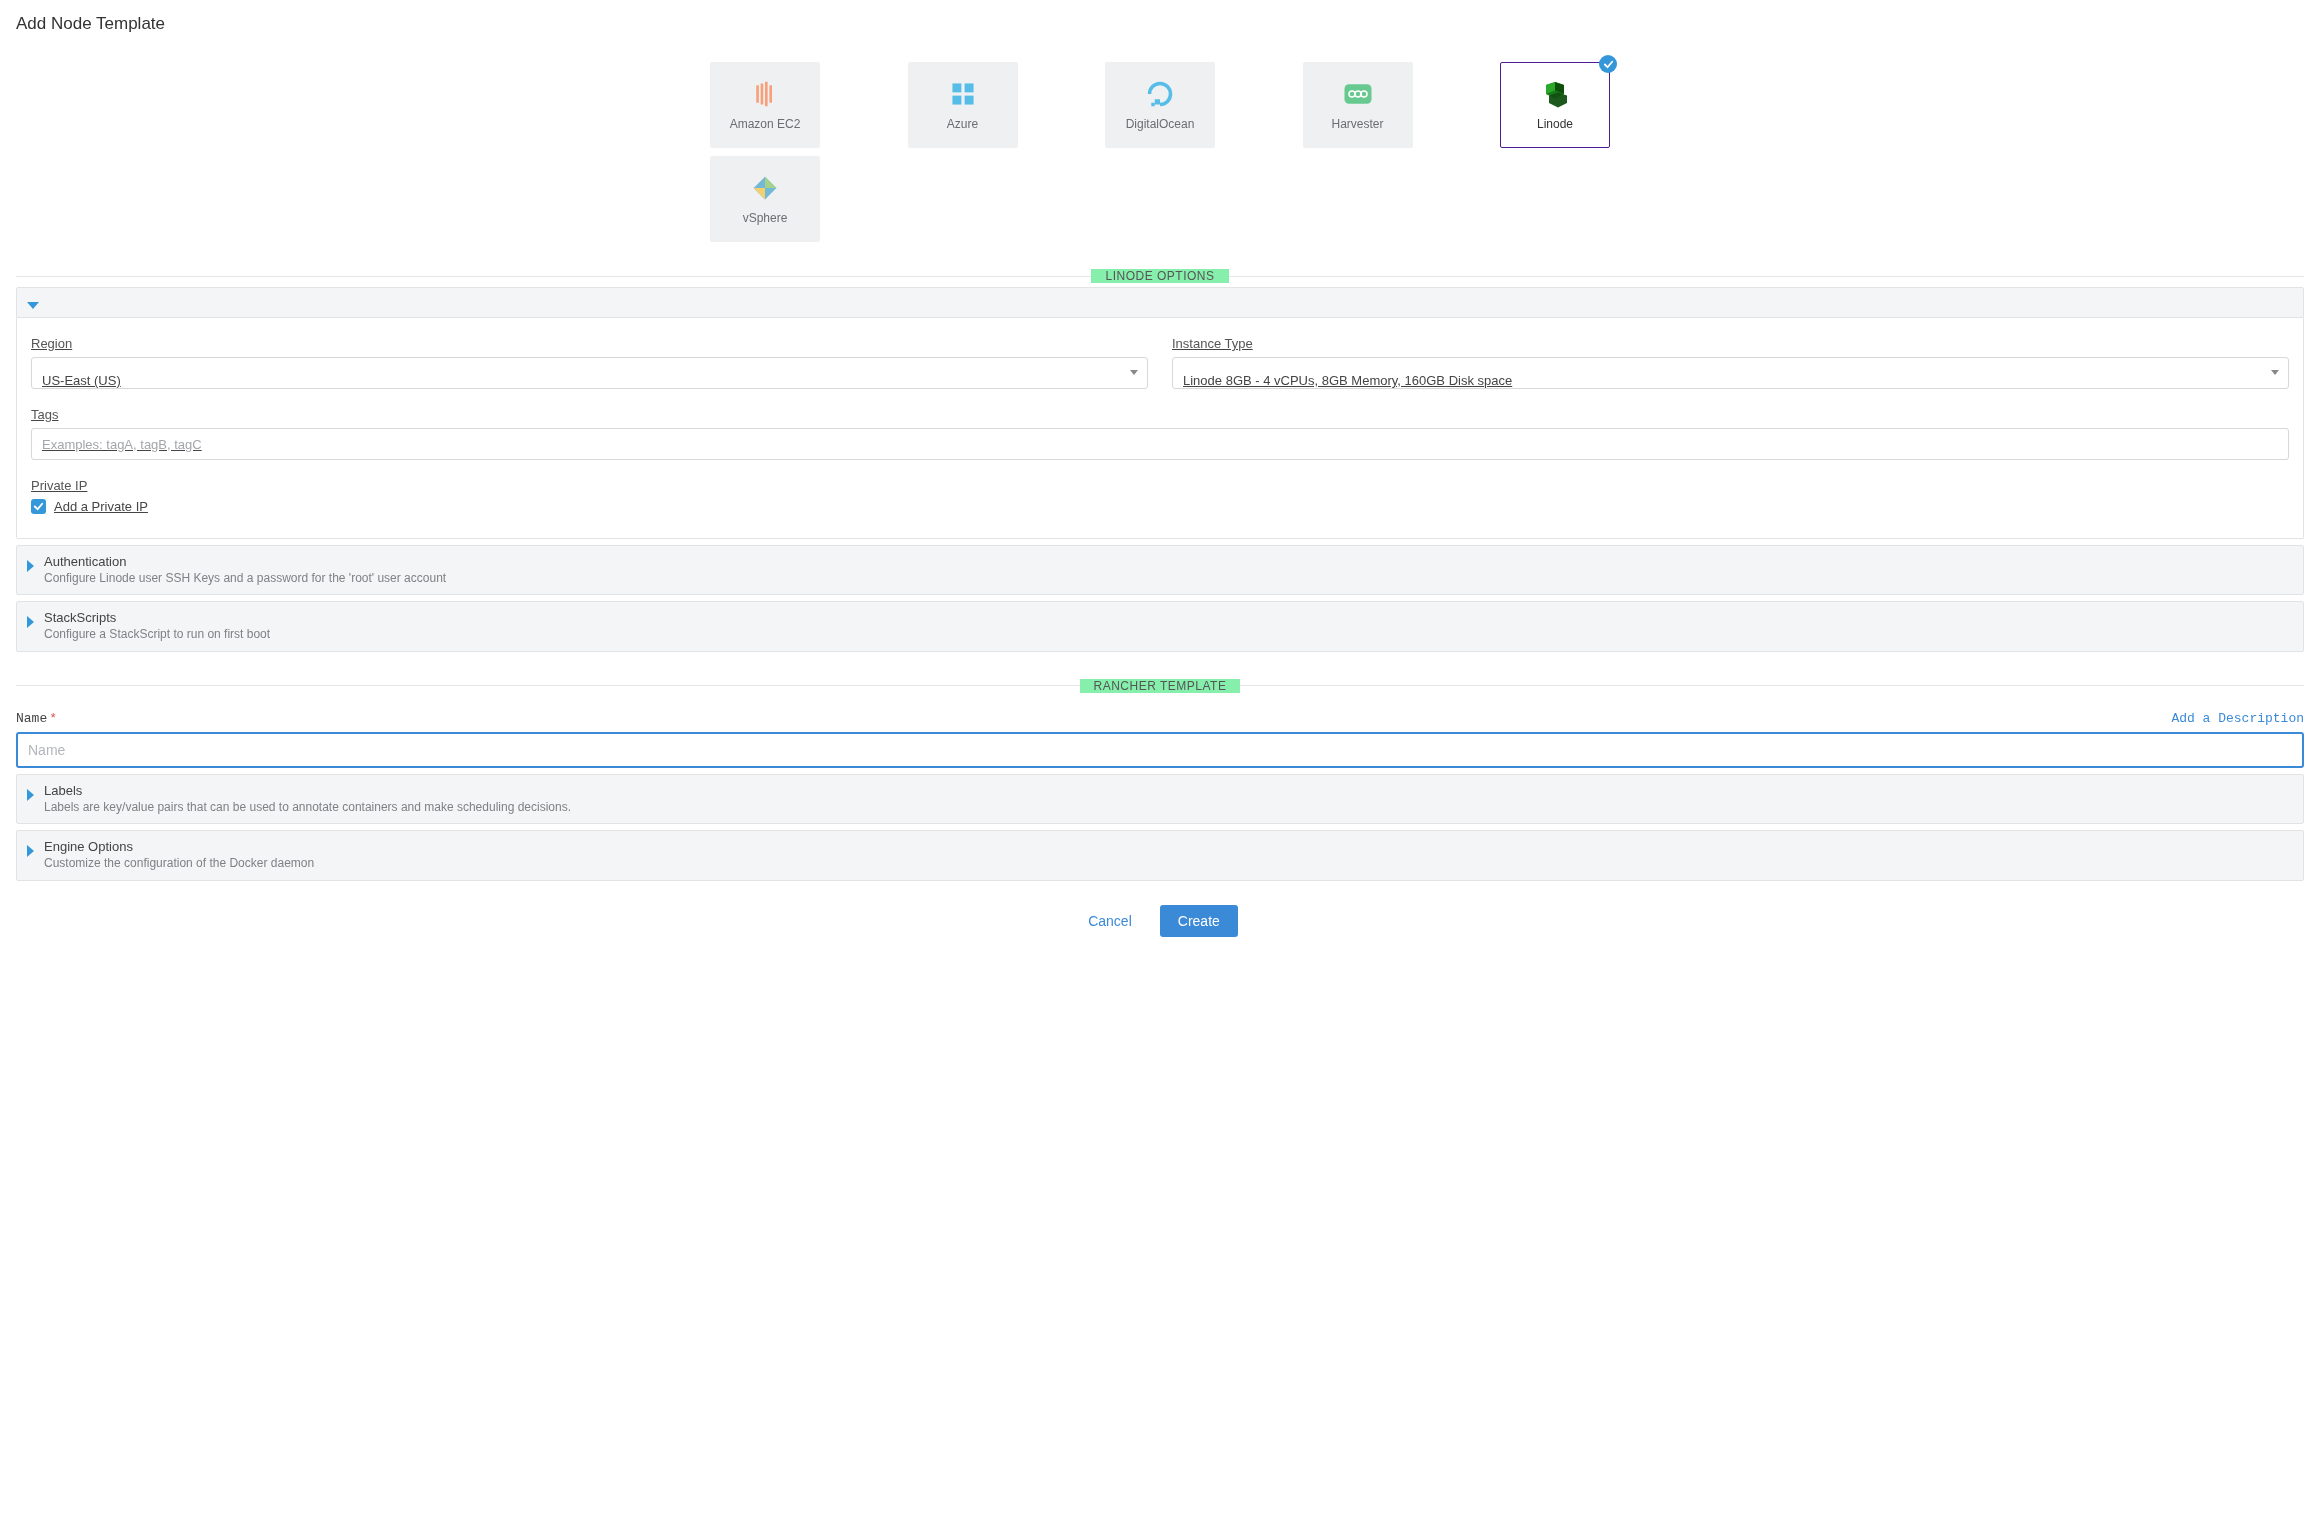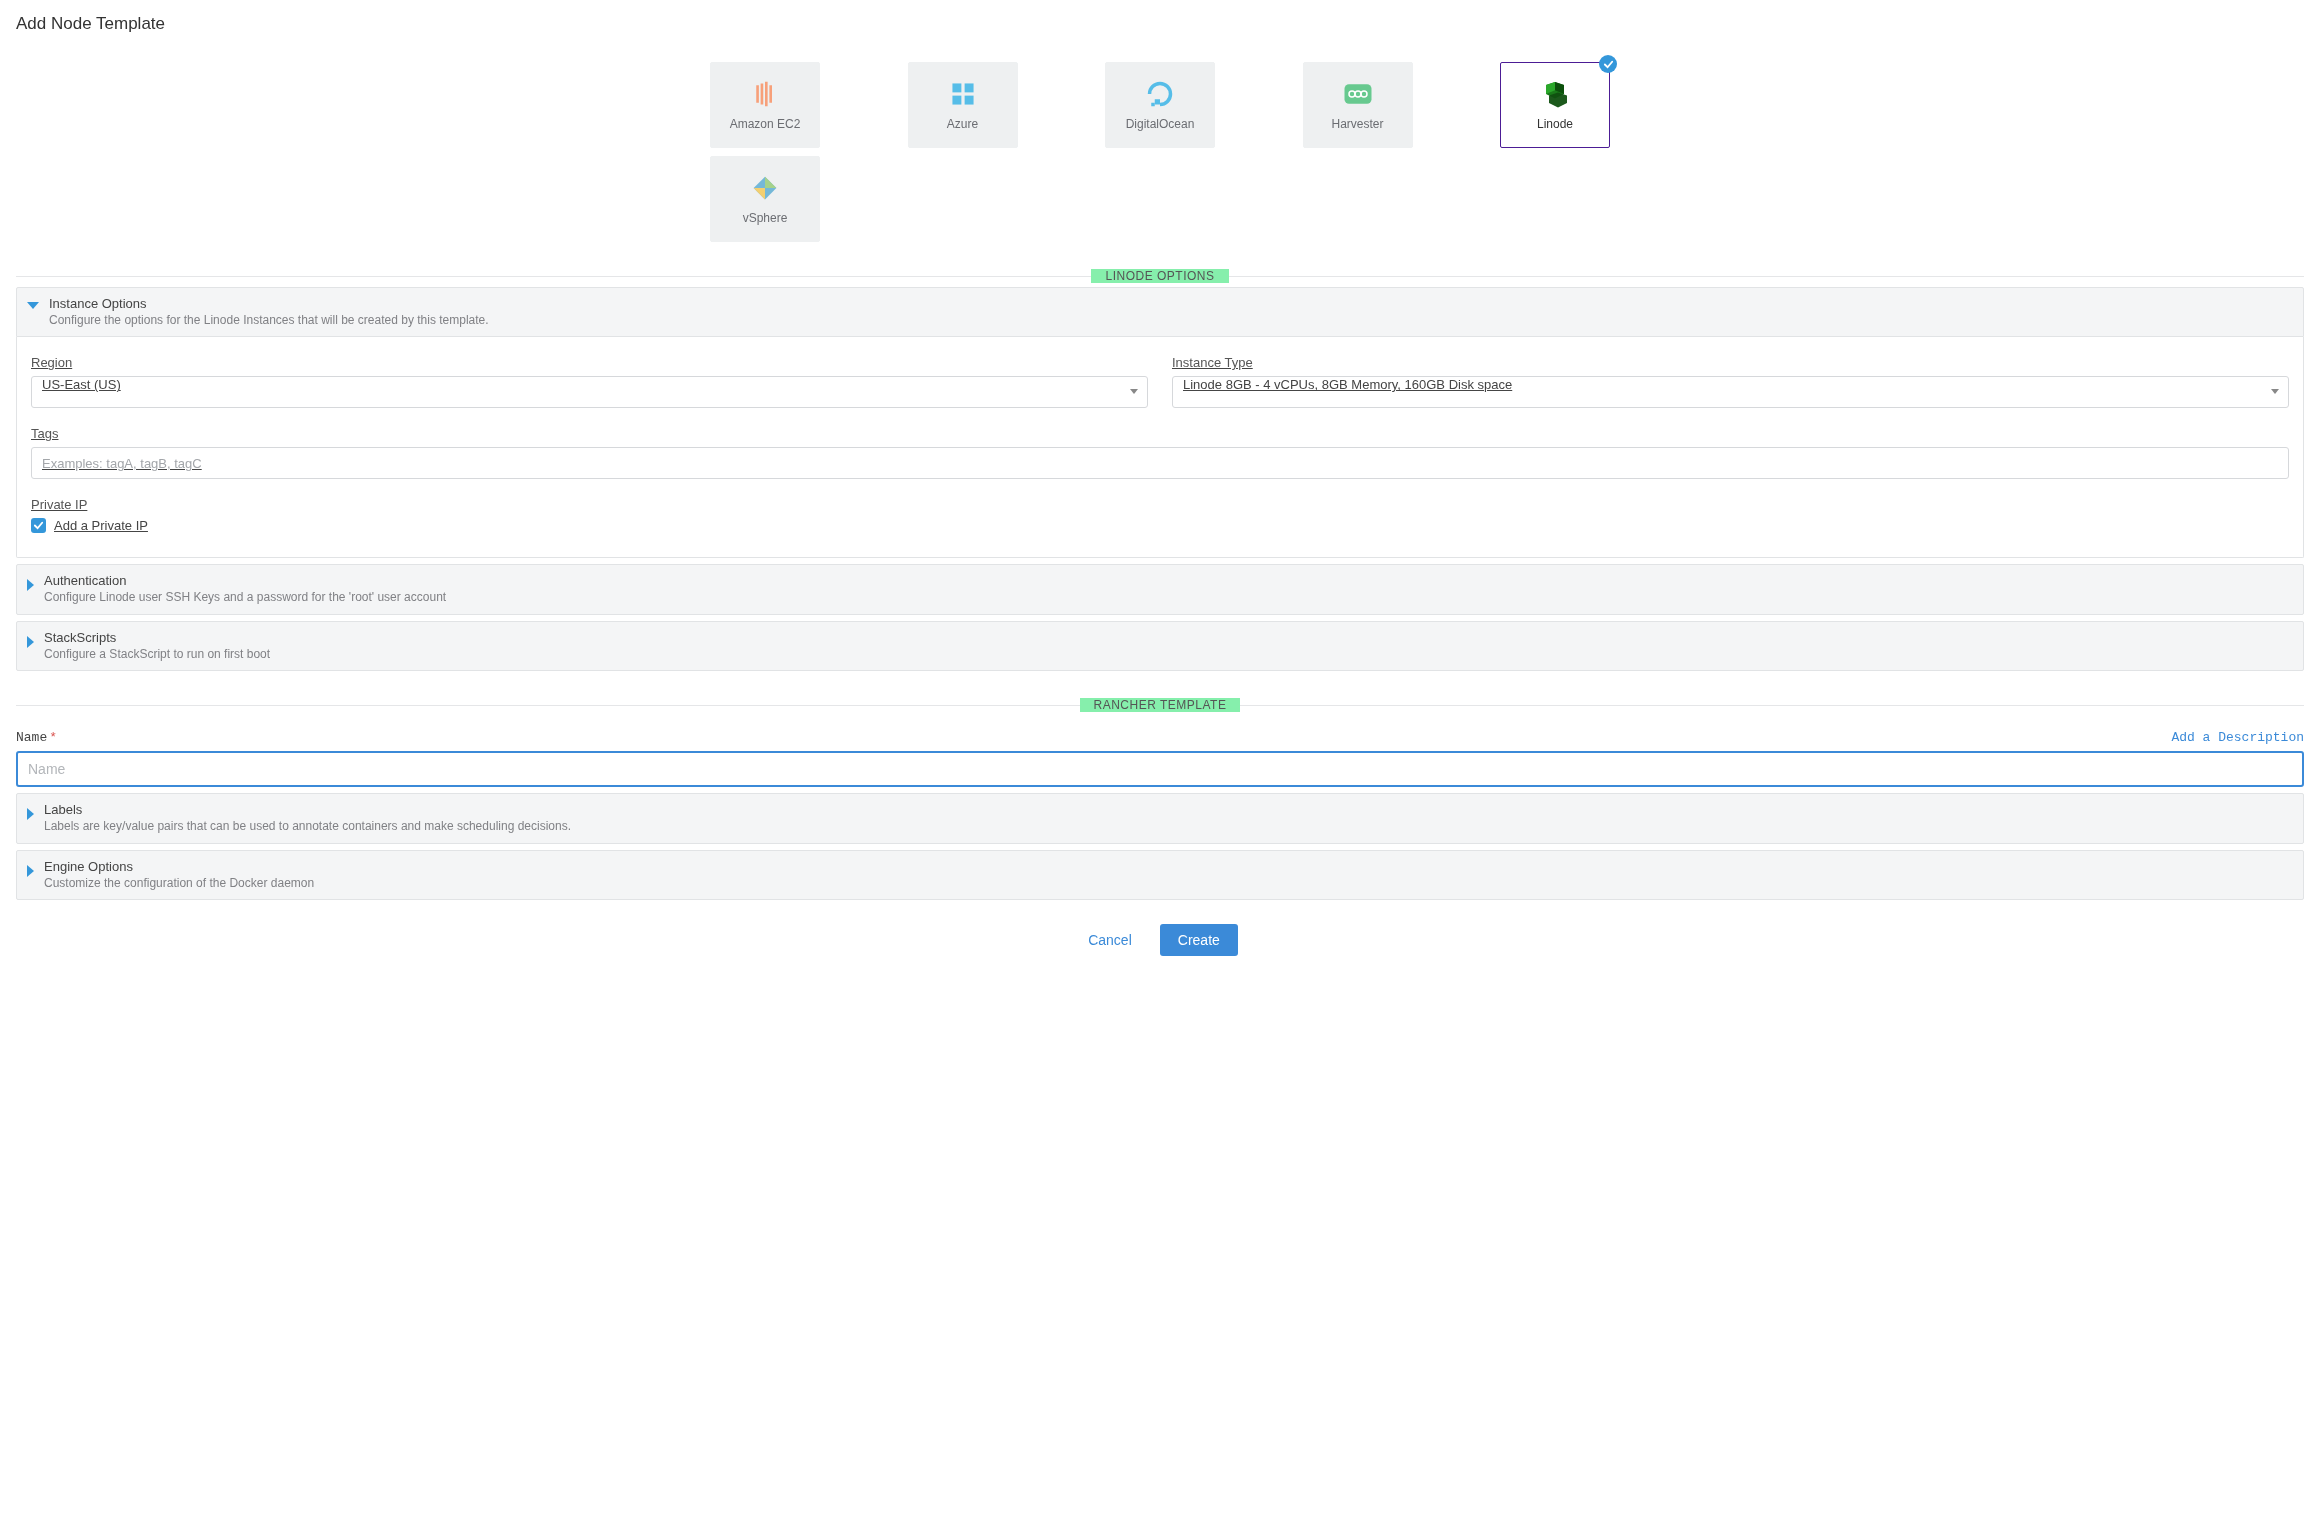--- a/index.html
+++ b/index.html
@@ -119,21 +119,21 @@
   .field-label { font-size: 13px; color: #555; margin-bottom: 6px; display:block;}
   .select, .text-input {
     width: 100%;
     height: 32px;
     border: 1px solid #d6d8db;
     border-radius: 3px;
     background: #fff;
     padding: 0 28px 0 10px;
     font-size: 13px;
     position: relative;
-    display: flex; align-items: flex-start;
+    display: flex; align-items: flex-end;
     color: #444;
   }
   .select .chev {
     position: absolute; right: 9px; top: 12px;
     width: 0;height:0;
     border-left:4px solid transparent;
     border-right:4px solid transparent;
     border-top:5px solid #888;
   }
   input.text-input { outline:none; }
@@ -253,24 +253,20 @@
   </div>
 </div>
 
 
 <div class="section-divider">
   <span>LINODE OPTIONS</span>
 </div>
 
 <div class="panel" style="margin-top:0; border-radius:2px 2px 0 0;">
   <span class="disclosure expanded"></span>
-  <div>
-    <div class="panel-title">Instance Options</div>
-    <div class="panel-sub">Configure the options for the Linode Instances that will be created by this template.</div>
-  </div>
 </div>
 <div class="panel-body">
   <div class="row2">
     <div class="col">
       <label class="field-label">Region</label>
       <div class="select">
         <span>US-East (US)</span>
         <span class="chev"></span>
       </div>
     </div>

